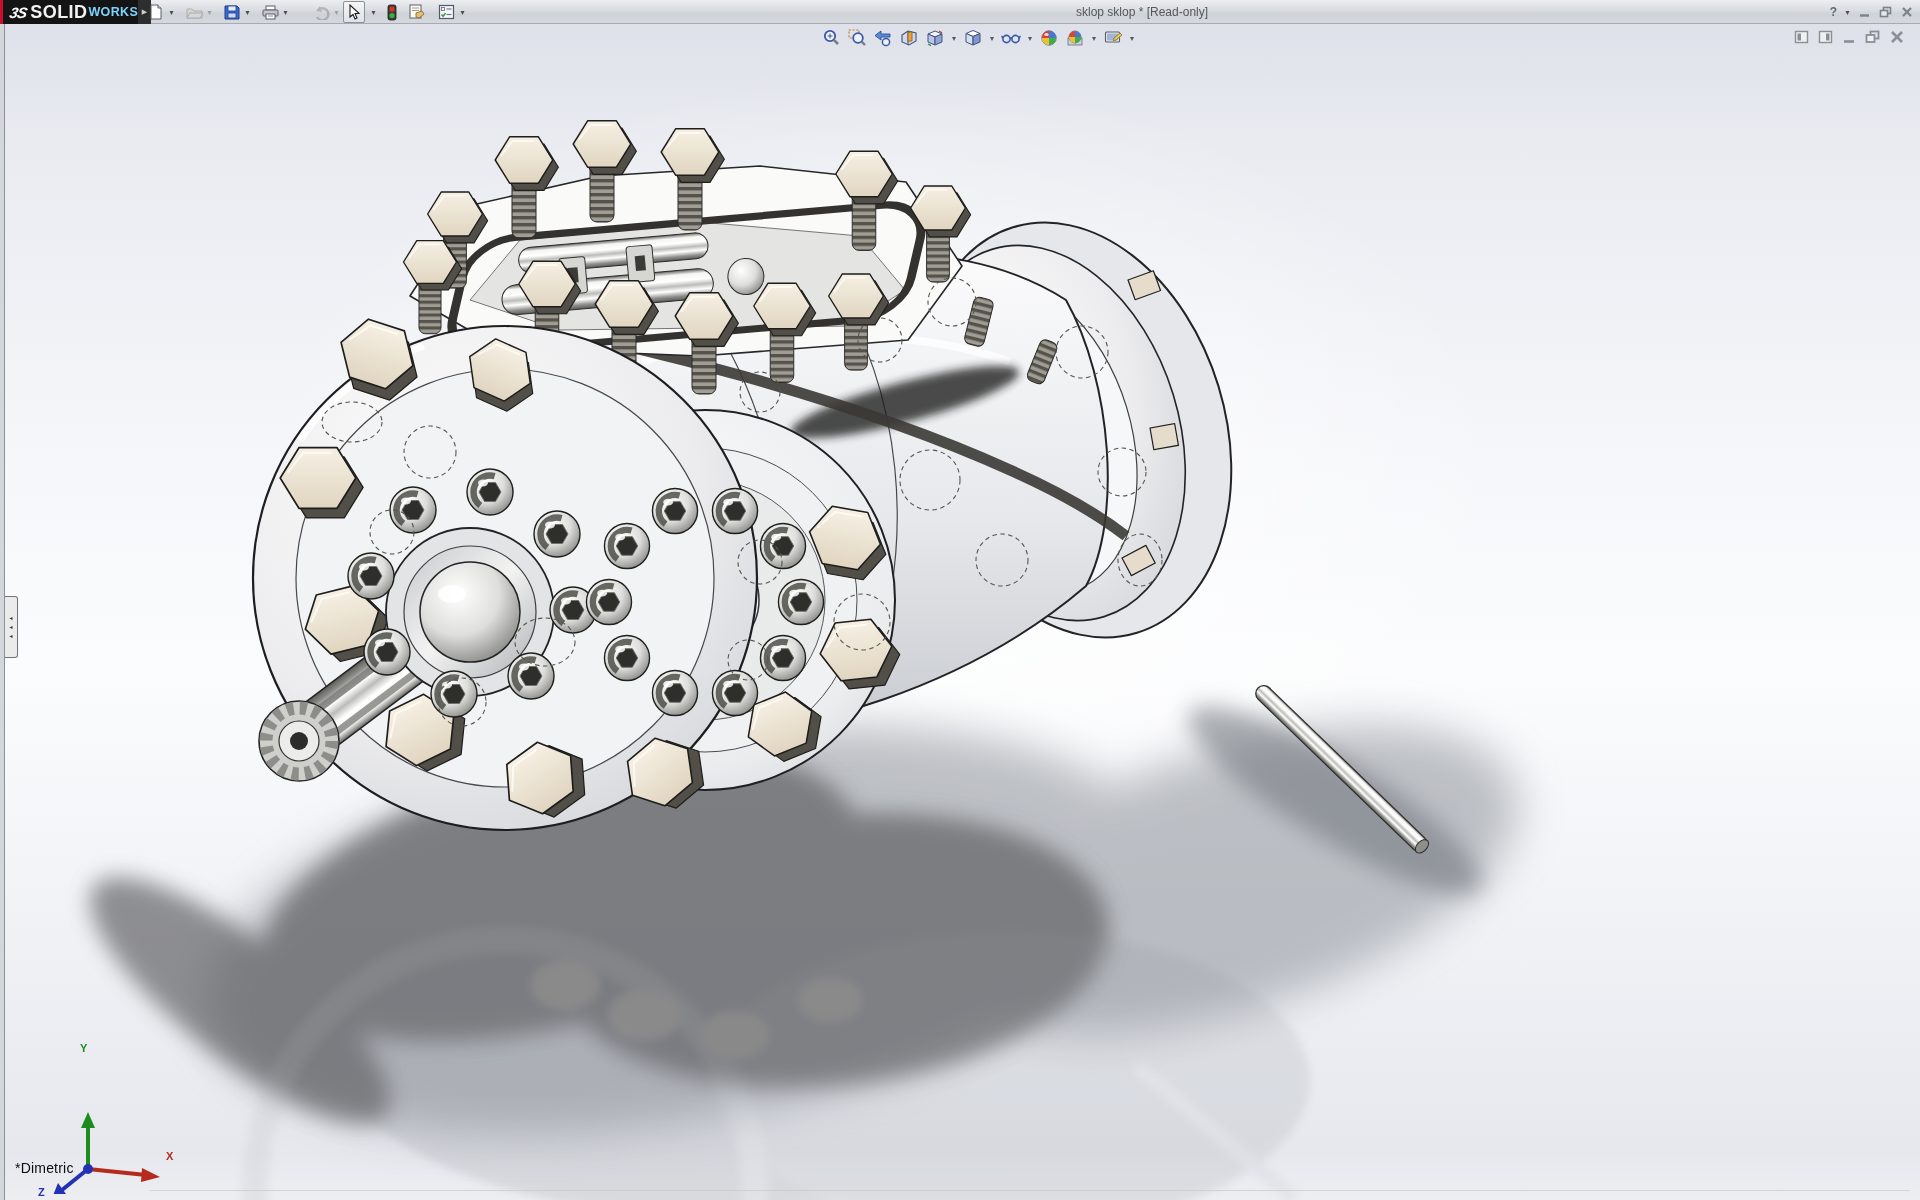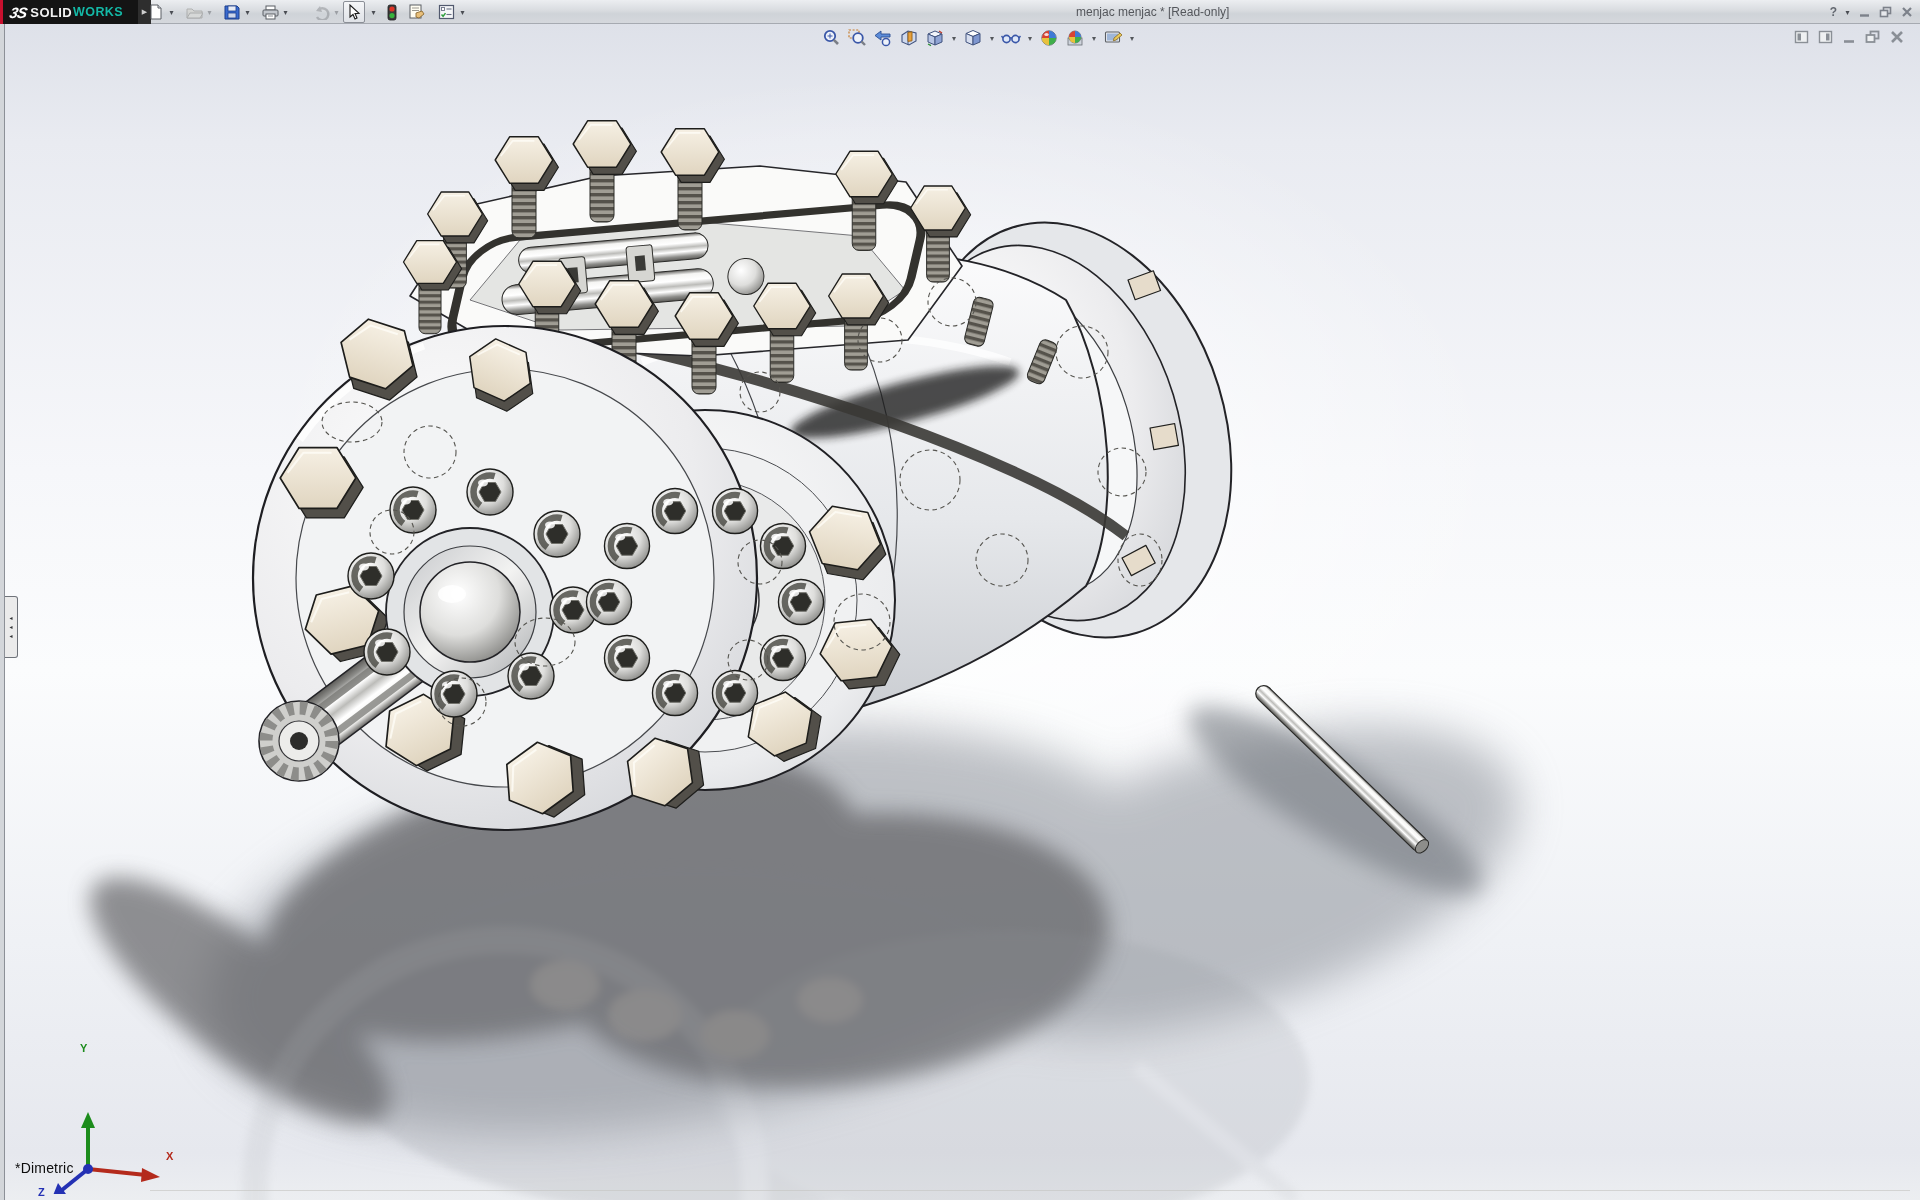--- a/index.html
+++ b/index.html
@@ -9,22 +9,22 @@
 
   
   .titlebar { position:absolute; left:0; top:0; width:1920px; height:24px;
     background:linear-gradient(180deg,#eceef1 0%,#d9dce0 45%,#cfd3d8 60%,#d5d8dd 100%);
     border-bottom:1px solid #a6aab1; z-index:50; }
   .logo { position:absolute; left:0; top:0; width:138px; height:24px; background:#141414;
     display:flex; align-items:center; padding-left:10px; gap:4px; }
   .logo-accent { position:absolute; left:0; top:0; width:3px; height:24px; background:#c8102e; }
   .logo-glyph { color:#fff; font-style:italic; font-weight:bold; font-size:15px;
     transform:skewX(-12deg); letter-spacing:-1px; }
-  .logo-bold { color:#f2f2f2; font-weight:bold; font-size:13px; letter-spacing:.4px; }
-  .logo-light { color:#14b8a6; font-weight:bold; font-size:12.5px; letter-spacing:.4px; margin-left:-3px; }
+  .logo-bold { color:#f2f2f2; font-weight:bold; font-size:18px; letter-spacing:.4px; }
+  .logo-light { color:#7dd3fc; font-weight:bold; font-size:12.5px; letter-spacing:.4px; margin-left:-3px; }
   .logo-flyout { position:absolute; left:138px; top:0; width:13px; height:24px; background:#2e2e2e;
     color:#cfcfcf; font-size:7px; display:flex; align-items:center; justify-content:center; cursor:pointer; }
   .tbtn { position:absolute; top:1px; width:22px; height:22px; display:flex; align-items:center;
     justify-content:center; }
   .tbtn.disabled { opacity:.4; filter:grayscale(.8); }
   .tbtn.active { border:1px solid #8b8f97;
     background:linear-gradient(180deg,#f5f6f8,#dfe2e7); border-radius:2px; }
   .darr { position:absolute; top:1px; width:11px; height:22px; font-size:8px; color:#4a4d53;
     display:flex; align-items:center; justify-content:center; }
   .darr.disabled { opacity:.4; }
@@ -150,21 +150,21 @@
       <svg width="17" height="16">
         <rect x="1.5" y="1.5" width="14" height="13" fill="#f4f6f8" stroke="#51596e" stroke-width="1.2"></rect>
         <rect x="3.5" y="3.5" width="3" height="3" fill="#fff" stroke="#6a7185" stroke-width=".9"></rect>
         <line x1="8.5" y1="5" x2="13.5" y2="5" stroke="#6a7185" stroke-width="1.1"></line>
         <path d="M3.5 10.5 l1.6 1.8 l2.4 -3.2" fill="none" stroke="#2f9e3f" stroke-width="1.5"></path>
         <line x1="8.5" y1="10.5" x2="13.5" y2="10.5" stroke="#6a7185" stroke-width="1.1"></line>
       </svg>
     </div>
     <div class="darr" style="left:457px">▾</div>
 
-    <span class="win-title">menjac menjac * [Read-only]</span>
+    <span class="win-title">sklop sklop * [Read-only]</span>
 
     <div class="tb-right">
       <span class="help-glyph">?</span>
       <span class="darr" style="position:static">▾</span>
       <div class="wctl">
         <svg width="12" height="12">
           <line x1="1" y1="9.5" x2="10" y2="9.5" stroke="#7c818a" stroke-width="2.4"></line>
         </svg>
       </div>
       <div class="wctl">

